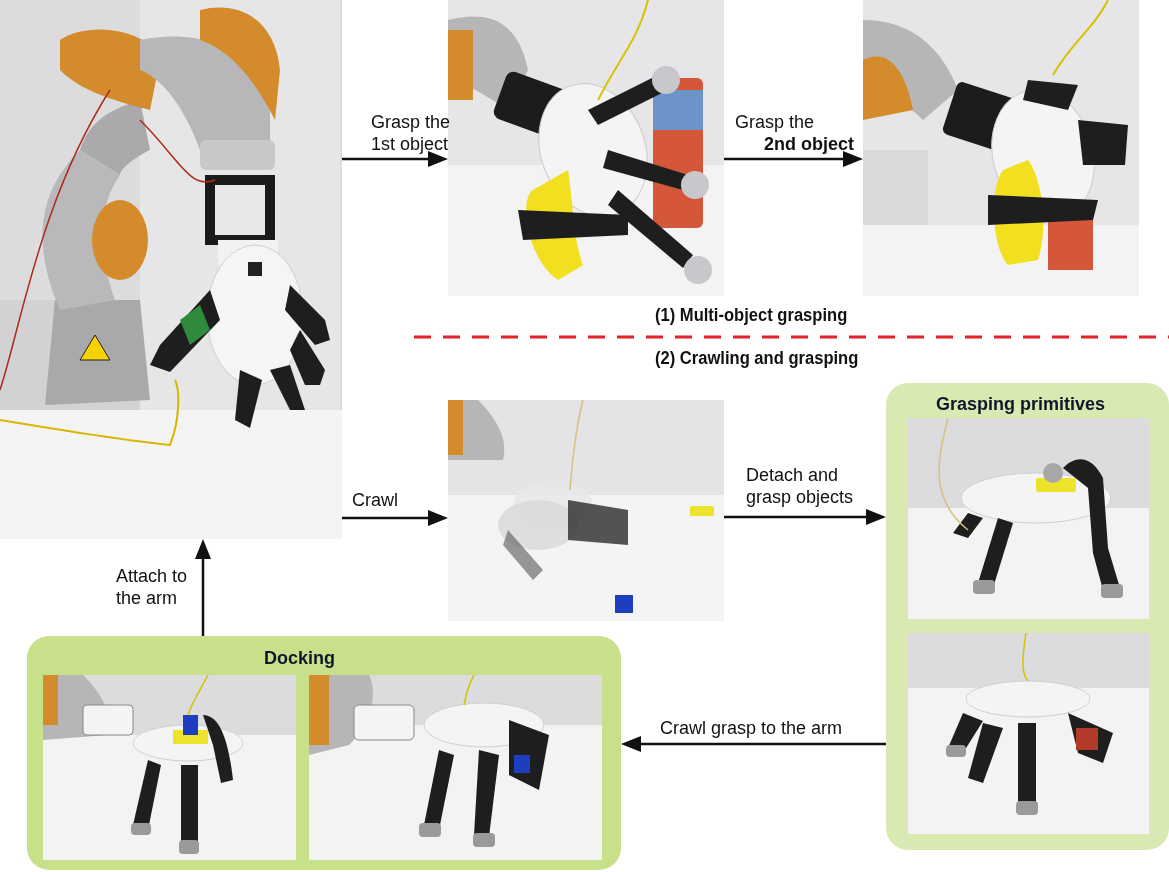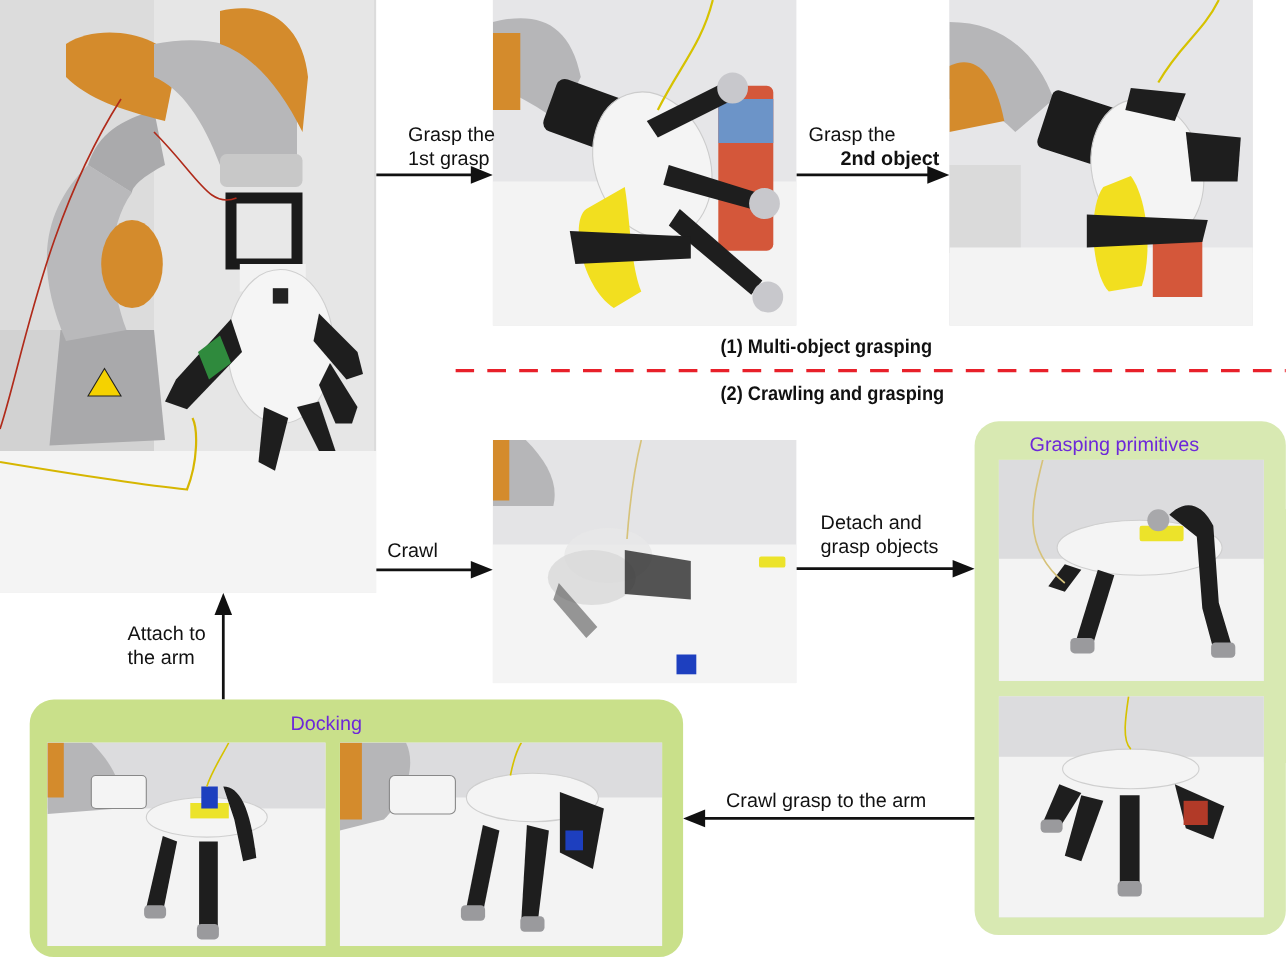--- a/index.html
+++ b/index.html
@@ -5,21 +5,21 @@
   html, body { margin:0; padding:0; background:#ffffff; }
   body { width:1169px; height:872px; position:relative; overflow:hidden;
          font-family:"Liberation Sans", sans-serif; color:#111; }
   .photo { position:absolute; overflow:hidden; background:#e9e9ea; }
   .photo svg { width:100%; height:100%; display:block; }
   .label { position:absolute; font-size:18px; line-height:22px; color:#111; white-space:nowrap; }
   .section-title { position:absolute; font-size:18px; font-weight:bold; color:#111; white-space:nowrap;
                    transform:scaleX(0.92); transform-origin:left top; }
   .group { position:absolute; background:#c9e08a; border-radius:22px; }
   .group.light { background:#d8e9b2; }
-  .group-title { position:absolute; font-size:18px; color:#6d28d9; white-space:nowrap; }
+  .group-title { position:absolute; font-size:18px; color:#0f172a; white-space:nowrap;font-weight:bold; }
   .arrow { position:absolute; }
   .dash { position:absolute; height:3px; }
 </style>
 </head>
 <body>
 
 <div class="photo" style="left:0;top:0;width:342px;height:539px;">
   <svg viewBox="0 0 342 539" preserveAspectRatio="none">
     <rect x="0" y="0" width="342" height="410" fill="#dcdcdc"></rect>
     <rect x="140" y="0" width="200" height="410" fill="#e6e6e6"></rect>
@@ -185,21 +185,21 @@
   </svg>
 </div>
 
 <div class="section-title" style="left:655px;top:305px;">(1) Multi-object grasping</div>
 <svg class="dash" style="left:414px;top:335px;width:755px;height:4px;" viewBox="0 0 755 4" preserveAspectRatio="none">
   <line x1="0" y1="2" x2="755" y2="2" stroke="#e8202a" stroke-width="3" stroke-dasharray="17 12"></line>
 </svg>
 <div class="section-title" style="left:655px;top:348px;">(2) Crawling and grasping</div>
 
 <div class="label" style="left:371px;top:111px;">Grasp the</div>
-<div class="label" style="left:371px;top:133px;">1st grasp</div>
+<div class="label" style="left:371px;top:133px;">1st object</div>
 <svg class="arrow" style="left:342px;top:150px;width:106px;height:18px;" viewBox="0 0 106 18">
   <line x1="0" y1="9" x2="90" y2="9" stroke="#111" stroke-width="2.5"></line>
   <polygon points="86,1 106,9 86,17" fill="#111"></polygon>
 </svg>
 
 <div class="label" style="left:735px;top:111px;">Grasp the</div>
 <div class="label" style="left:764px;top:133px;font-weight:bold;">2nd object</div>
 <svg class="arrow" style="left:724px;top:150px;width:139px;height:18px;" viewBox="0 0 139 18">
   <line x1="0" y1="9" x2="122" y2="9" stroke="#111" stroke-width="2.5"></line>
   <polygon points="119,1 139,9 119,17" fill="#111"></polygon>

